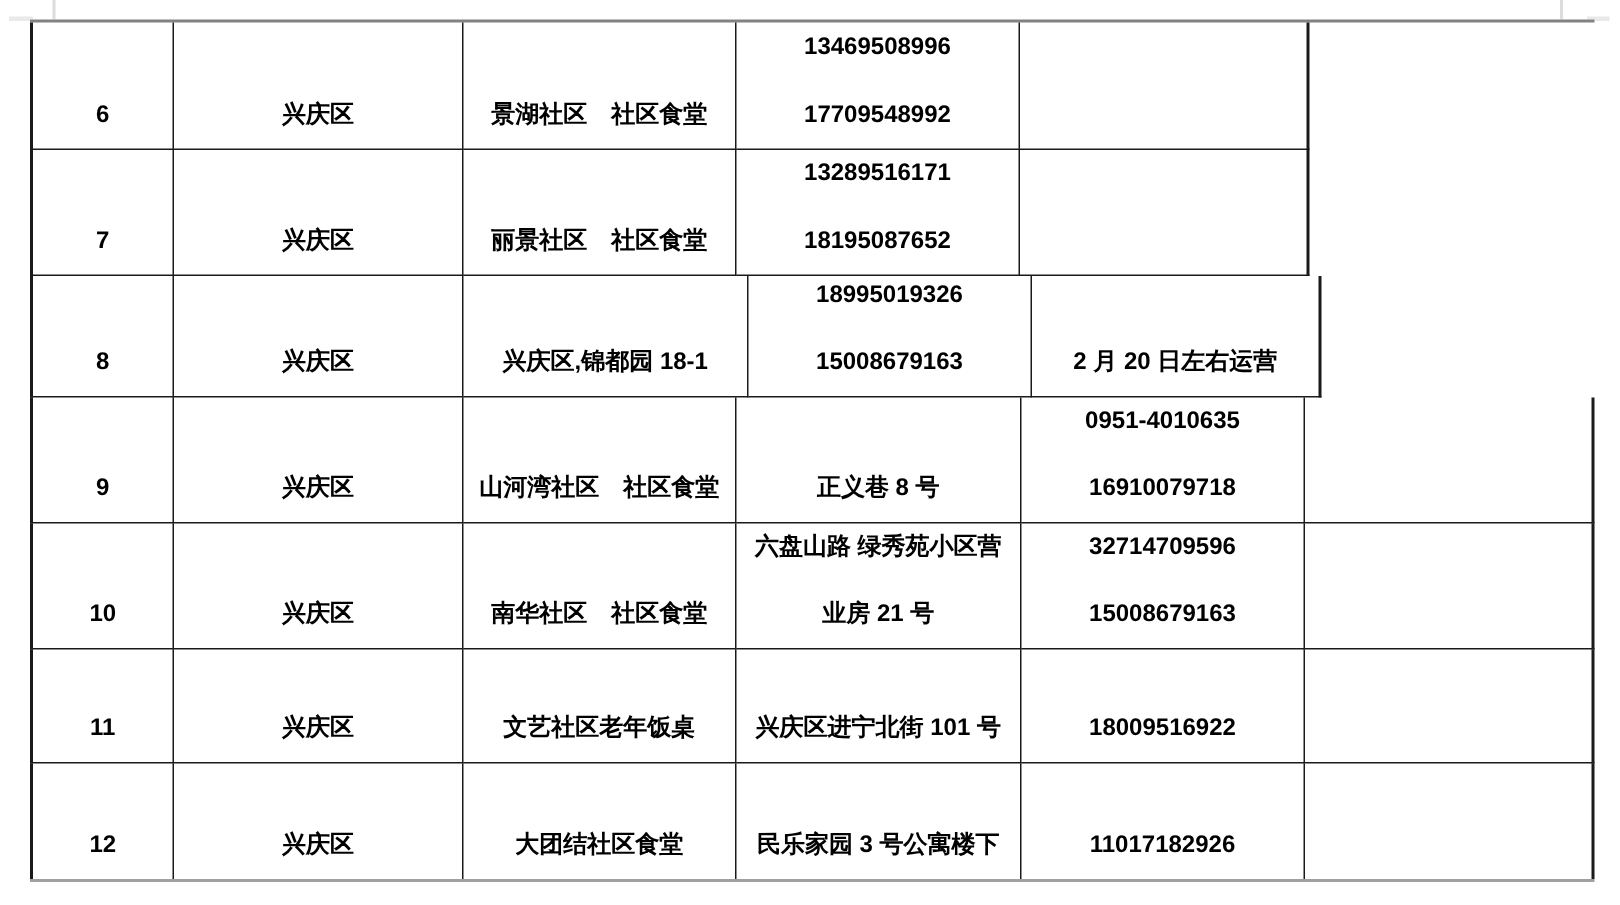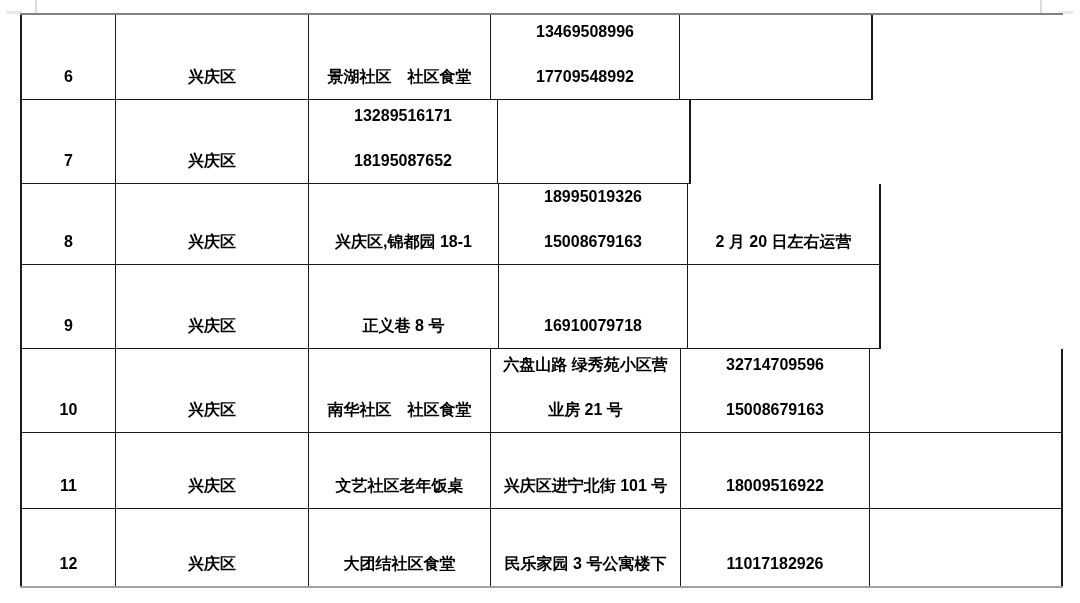--- a/index.html
+++ b/index.html
@@ -75,35 +75,37 @@
       <div class="row" style="height: 85px;">
     <div class="cell c-no">6</div>
     <div class="cell c-district">兴庆区</div>
     <div class="cell c-name">景湖社区　社区食堂</div>
     <div class="cell c-phone"><div class="phone-line">13469508996</div><div class="phone-line">17709548992</div></div>
     <div class="cell c-note"></div>
   </div>
       <div class="row" style="height: 84px;">
     <div class="cell c-no">7</div>
     <div class="cell c-district">兴庆区</div>
+    <div class="cell c-name">丽景社区　社区食堂</div>
     <div class="cell c-phone"><div class="phone-line">13289516171</div><div class="phone-line">18195087652</div></div>
     <div class="cell c-note"></div>
   </div>
       <div class="row" style="height: 81px;">
     <div class="cell c-no">8</div>
     <div class="cell c-district">兴庆区</div>
     <div class="cell c-address">兴庆区,锦都园 18-1</div>
     <div class="cell c-phone"><div class="phone-line">18995019326</div><div class="phone-line">15008679163</div></div>
     <div class="cell c-note">2 月 20 日左右运营</div>
   </div>
       <div class="row" style="height: 84px;">
     <div class="cell c-no">9</div>
     <div class="cell c-district">兴庆区</div>
+    <div class="cell c-name">山河湾社区　社区食堂</div>
     <div class="cell c-address">正义巷 8 号</div>
-    <div class="cell c-phone"><div class="phone-line">16910079718</div></div>
+    <div class="cell c-phone"><div class="phone-line">0951-4010635</div><div class="phone-line">16910079718</div></div>
     <div class="cell c-note"></div>
   </div>
       <div class="row" style="height: 84px;">
     <div class="cell c-no">10</div>
     <div class="cell c-district">兴庆区</div>
     <div class="cell c-name">南华社区　社区食堂</div>
     <div class="cell c-address">六盘山路 绿秀苑小区营
 业房 21 号</div>
     <div class="cell c-phone"><div class="phone-line">32714709596</div><div class="phone-line">15008679163</div></div>
     <div class="cell c-note"></div>

